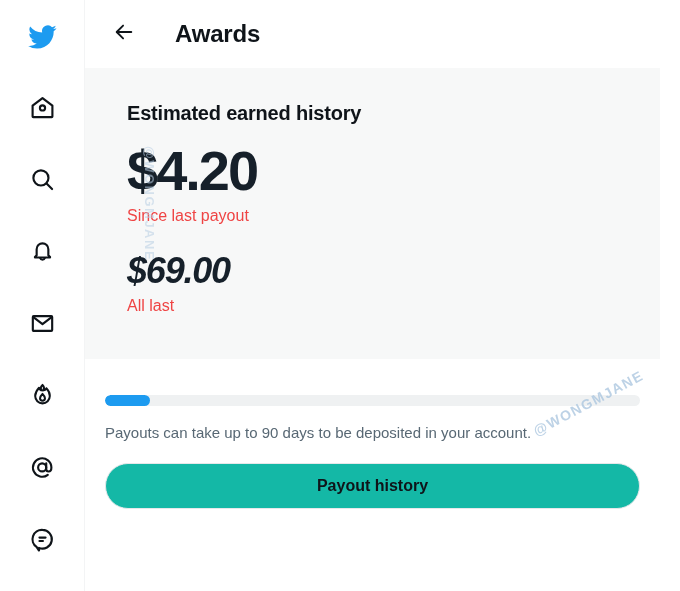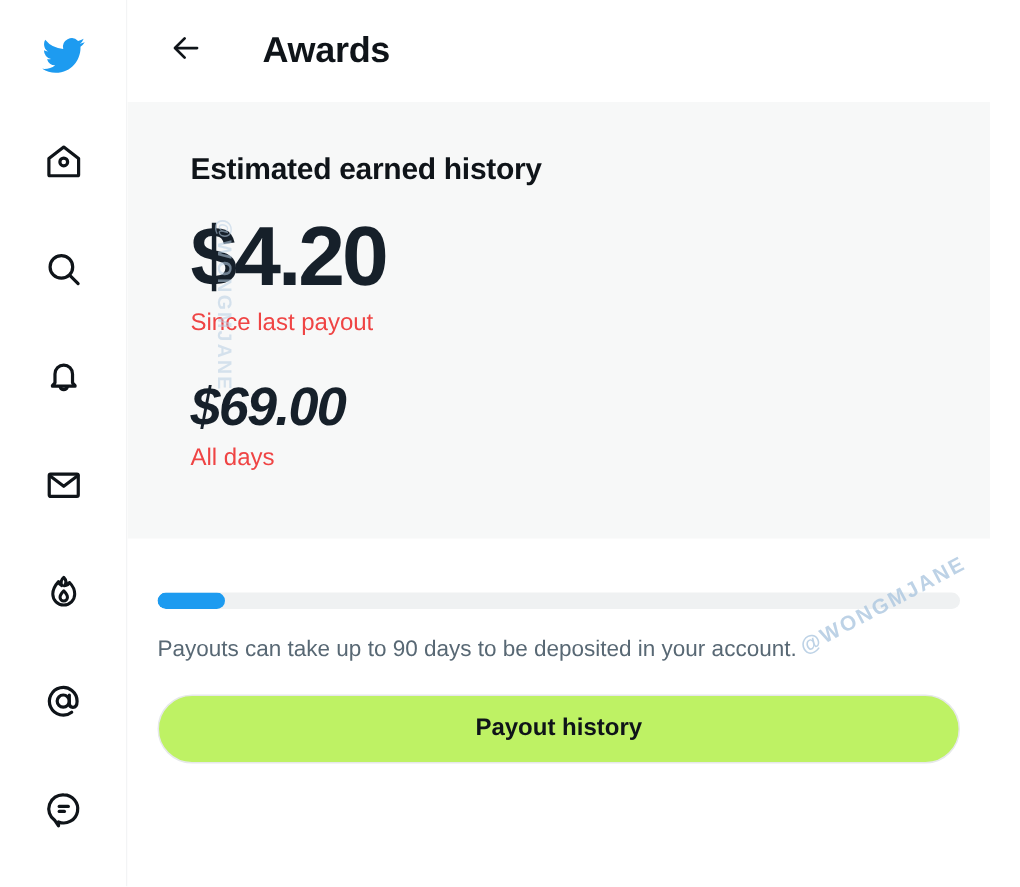--- a/index.html
+++ b/index.html
@@ -164,21 +164,21 @@
   }
 
   .history-btn {
     display: block;
     width: 100%;
     margin-top: 22px;
     box-sizing: border-box;
     height: 46px;
     border-radius: 23px;
     border: 1px solid #e6e8ea;
-    background: #bef264;
+    background: #14b8a6;
     font-family: "Liberation Sans", sans-serif;
     font-size: 16px;
     font-weight: bold;
     color: #0f1419;
     cursor: pointer;
   }
 
   
   .wm {
     position: absolute;
@@ -305,21 +305,21 @@
       <div class="wm wm-vertical">@WONGMJANE</div>
 
       <h2 class="card-heading">Estimated earned history</h2>
 
       <p class="amount-big">$4.20</p>
       <p class="amount-label">Since last payout</p>
 
       <div class="block-gap"></div>
 
       <p class="amount-mid">$69.00</p>
-      <p class="amount-label">All days</p>
+      <p class="amount-label">All last</p>
     </div>
 
     <div class="threshold">
       <div class="wm wm-diagonal">@WONGMJANE</div>
 
 
       <div class="progress-track">
         <div class="progress-fill" id="progress-fill" style="width: 8.4%;"></div>
       </div>
 

